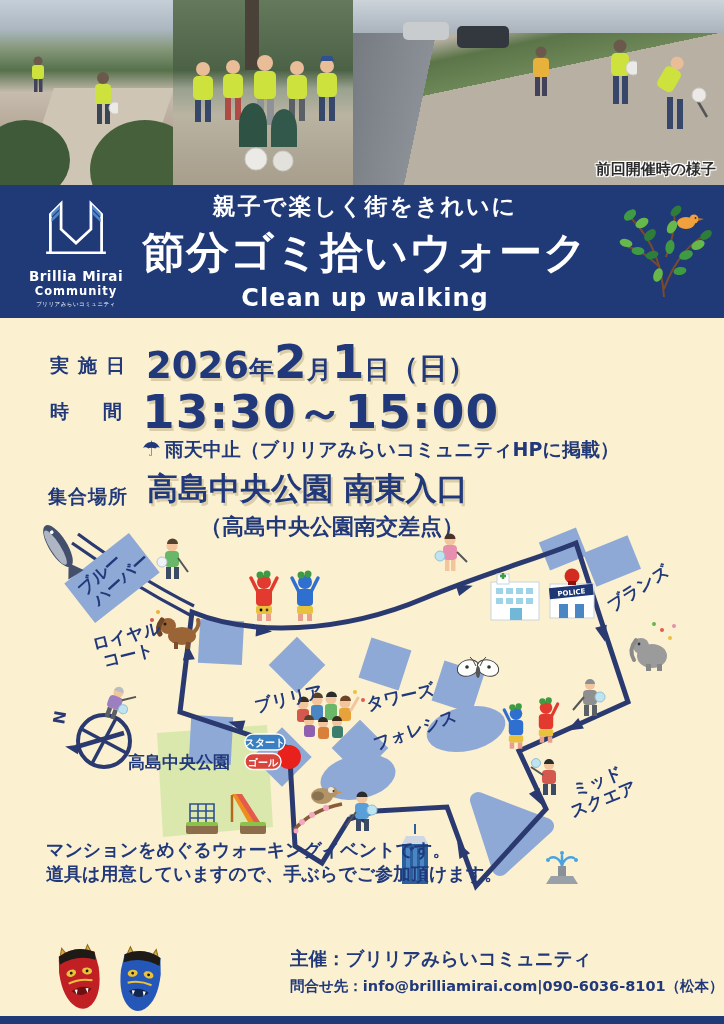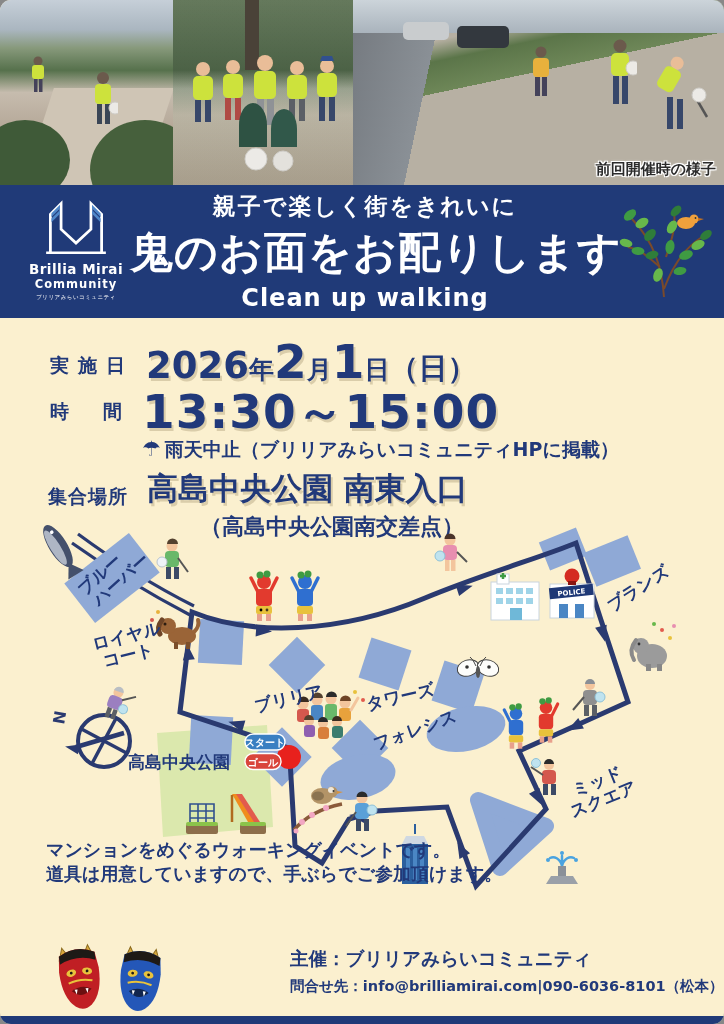--- a/index.html
+++ b/index.html
@@ -3,21 +3,21 @@
 <meta charset="utf-8">
 <style>
   :root{
     --navy:#21397a;
     --cream:#fbf0cf;
     --bblue:#8fa9d6;
     --pgreen:#dbe8ad;
   }
   *{margin:0;padding:0;box-sizing:border-box;}
   body{font-family:"DejaVu Sans","Liberation Sans",sans-serif;background:#888;}
-  .poster{position:relative;width:724px;height:1024px;margin:0 auto;background:var(--cream);overflow:hidden;border-radius:11px;}
+  .poster{position:relative;width:724px;height:1024px;margin:0 auto;background:var(--cream);overflow:hidden;}
 
   
   .photos{position:absolute;left:0;top:0;width:724px;height:185px;display:flex;}
   .photo{position:relative;height:185px;overflow:hidden;}
   .photo-1{width:173px;
     background:linear-gradient(180deg,#c6cfd8 0%,#aab6c0 16%,#87997b 26%,#56714c 38%,#c6bcae 50%,#b3a595 72%,#a29483 100%);}
   .photo-1::before{content:"";position:absolute;left:36px;top:88px;width:120px;height:110px;
     background:#cfc5b5;transform:skewX(-18deg);}
   .photo-1::after{content:"";position:absolute;left:-20px;top:120px;width:90px;height:80px;border-radius:50%;
     background:#3f5a38;box-shadow:120px 10px 0 10px #46603c;}
@@ -30,21 +30,21 @@
                linear-gradient(168deg,rgba(0,0,0,0) 22%,#5b7549 30%,#6e8758 42%,rgba(0,0,0,0) 42%),
                #b7b0a3;}
   .car{position:absolute;border-radius:5px;}
   .fig{position:absolute;}
   .photo-caption{position:absolute;right:8px;bottom:6px;font-size:15px;font-weight:bold;color:#2b2b2b;
     text-shadow:0 0 3px #fff,1px 1px 0 #fff,-1px -1px 0 #fff,1px -1px 0 #fff,-1px 1px 0 #fff;}
 
   
   .banner{position:absolute;left:0;top:185px;width:724px;height:133px;background:#203a78;}
   .logo{position:absolute;left:16px;top:8px;width:120px;text-align:center;color:#fff;}
-  .logo-text1{font-size:13.5px;font-weight:bold;letter-spacing:.5px;margin-top:0;}
+  .logo-text1{font-size:13.5px;font-weight:bold;letter-spacing:.5px;margin-top:7px;}
   .logo-text2{font-size:11.5px;font-weight:bold;letter-spacing:1px;}
   .logo-text3{font-size:5.5px;margin-top:3px;letter-spacing:.5px;}
   .banner-center{position:absolute;left:130px;top:6px;width:470px;text-align:center;color:#fff;}
   .banner-tagline{font-size:23px;font-weight:bold;letter-spacing:2px;}
   .banner-title{font-size:43px;font-weight:bold;letter-spacing:1px;margin-top:2px;white-space:nowrap;}
   .banner-subtitle{font-size:24px;font-weight:bold;margin-top:2px;letter-spacing:1px;}
   .branch{position:absolute;right:10px;top:12px;}
 
   
   .info-label{position:absolute;color:var(--navy);font-weight:bold;font-size:19px;}
@@ -177,21 +177,21 @@
           <polygon points="45,11 53,19 53,22.5 45,14.5"></polygon>
           <polygon points="45,16 53,24 53,27.5 45,19.5"></polygon>
         </g>
       </svg>
       <div class="logo-text1">Brillia Mirai</div>
       <div class="logo-text2">Community</div>
       <div class="logo-text3">ブリリアみらいコミュニティ</div>
     </div>
     <div class="banner-center">
       <div class="banner-tagline">親子で楽しく街をきれいに</div>
-      <div class="banner-title">鬼のお面をお配りします</div>
+      <div class="banner-title">節分ゴミ拾いウォーク</div>
       <div class="banner-subtitle">Clean up walking</div>
     </div>
     <svg class="branch" width="100" height="105" viewBox="0 0 100 105">
       <g stroke="#7a4a2a" stroke-width="2" fill="none">
         <path d="M50 100 C 48 70, 40 45, 18 22"></path>
         <path d="M50 92 C 60 65, 72 50, 88 40"></path>
         <path d="M46 70 C 34 60, 26 52, 14 50"></path>
         <path d="M52 60 C 58 42, 62 30, 60 14"></path>
       </g>
       <g>

